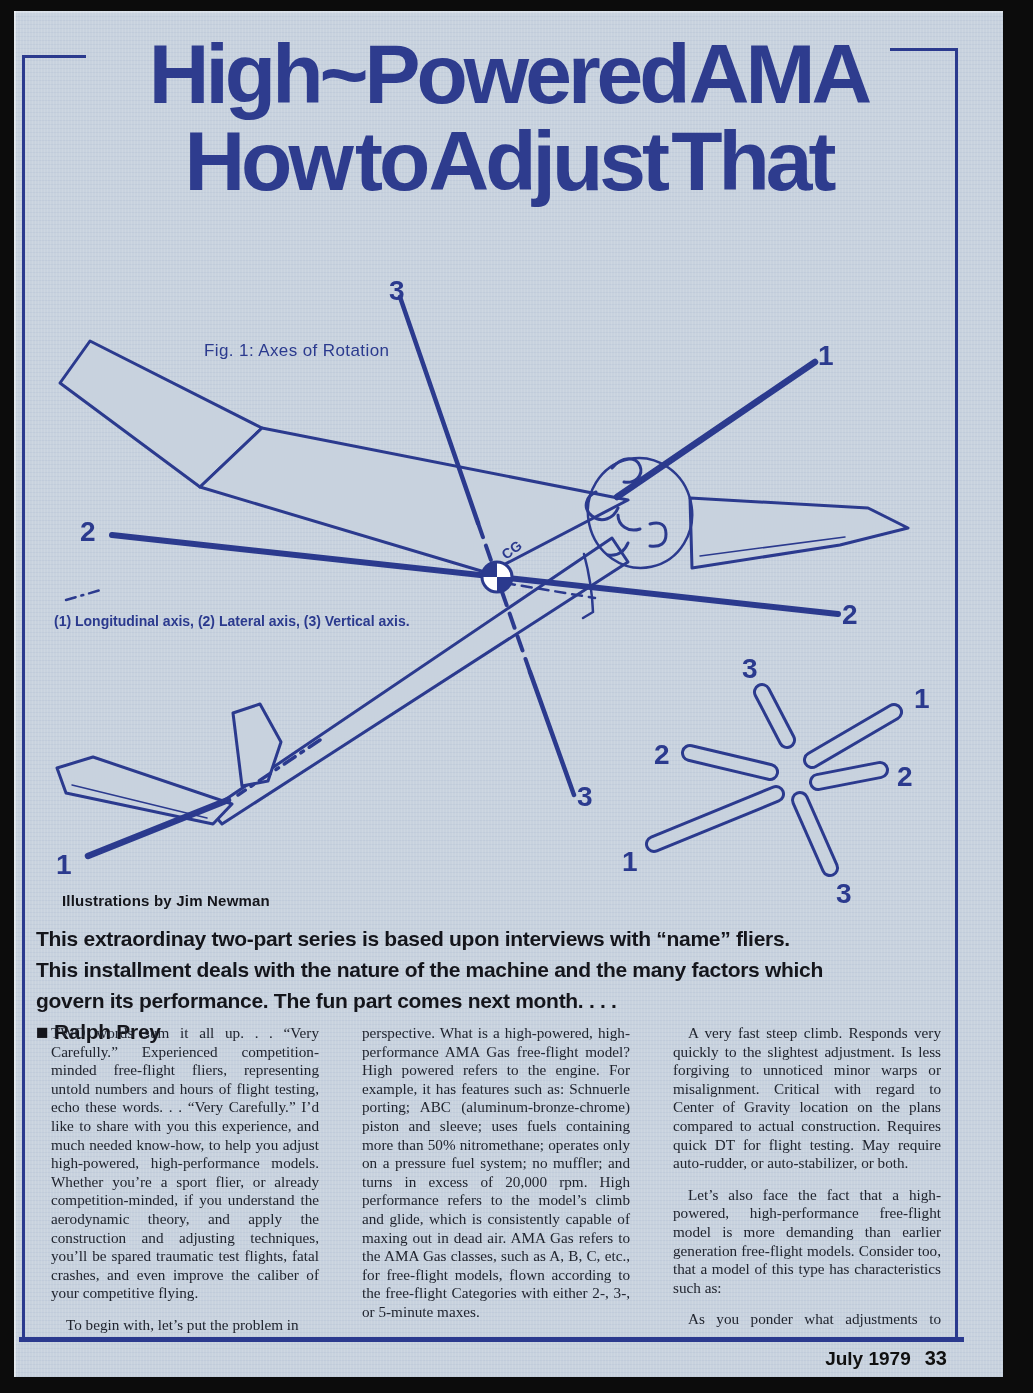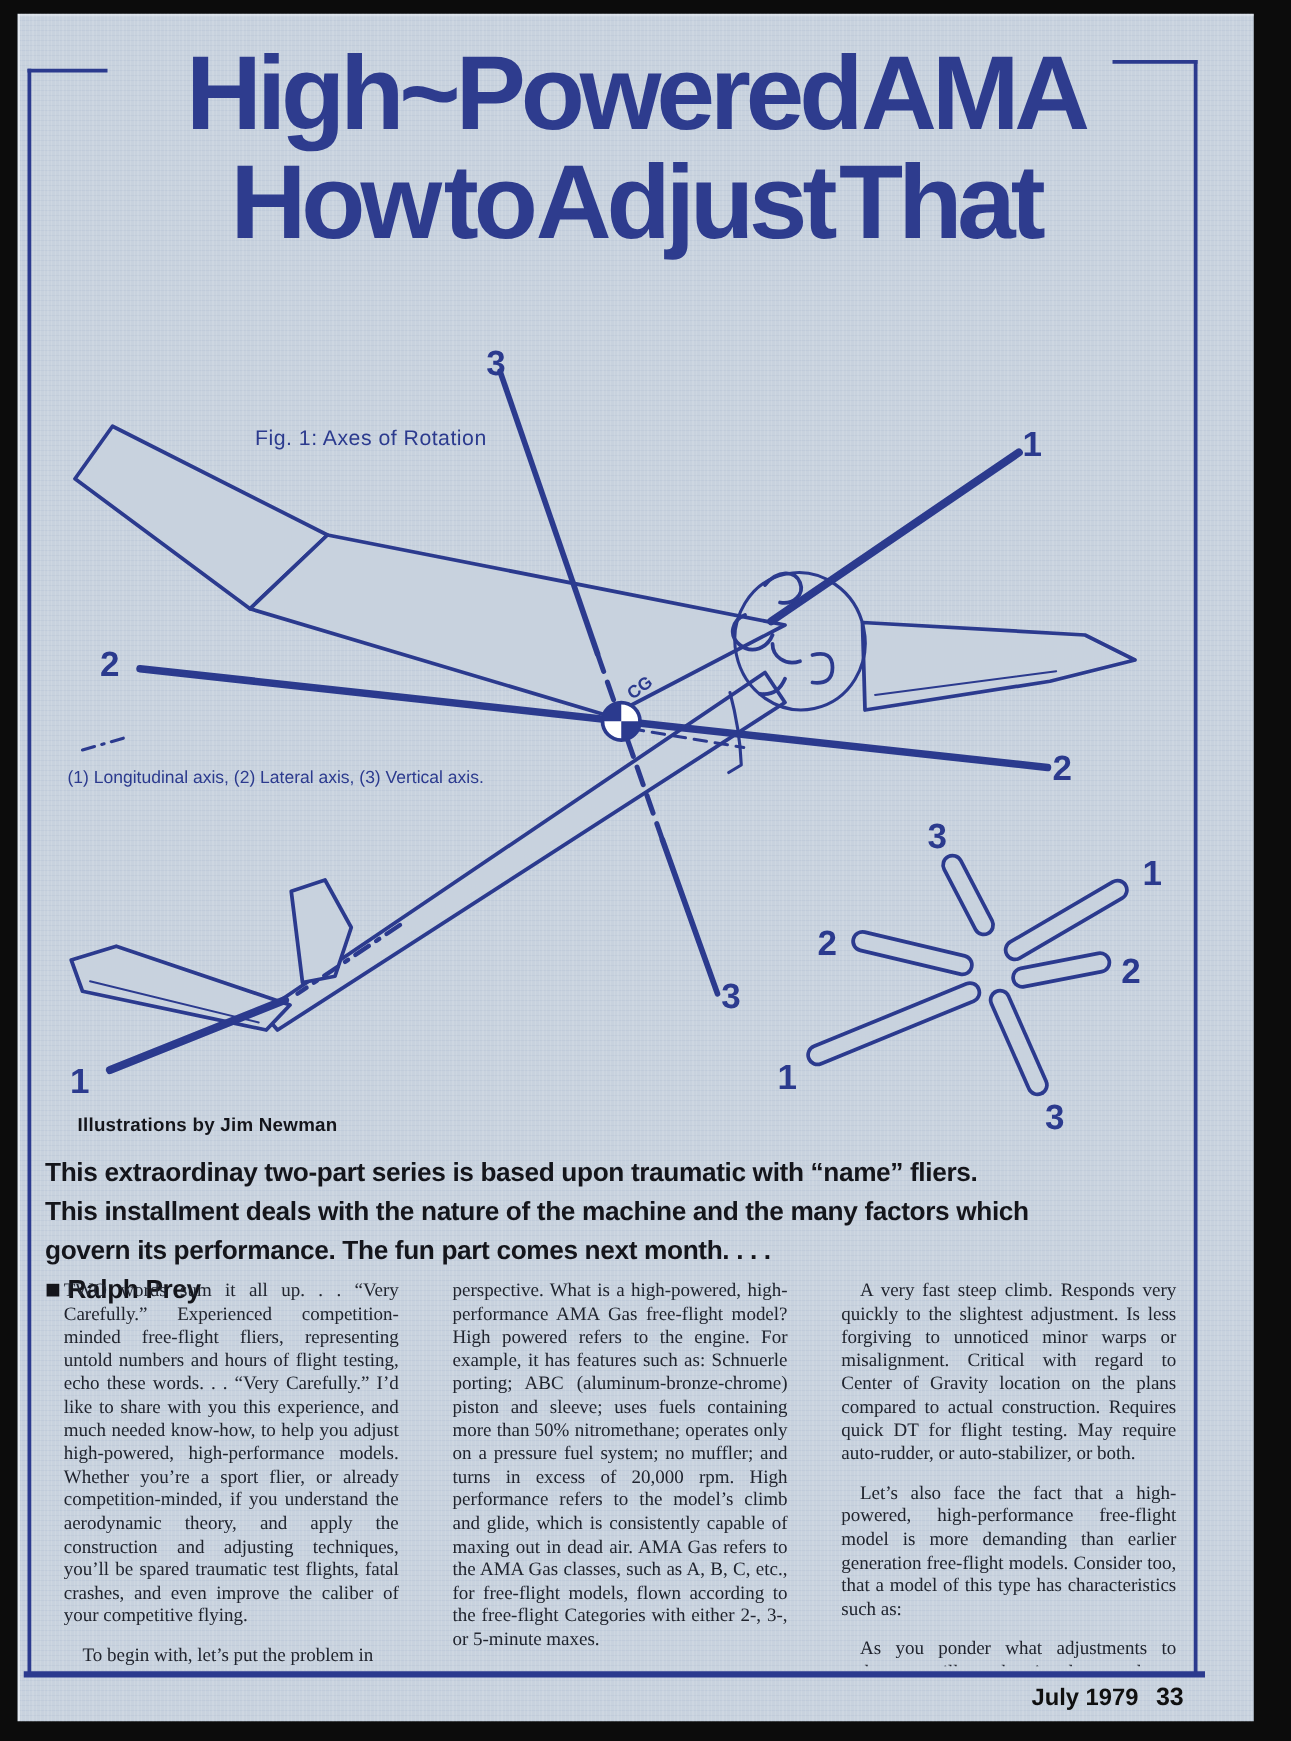--- a/index.html
+++ b/index.html
@@ -24,21 +24,21 @@
     text-align:center;color:#2e3c8e;
     font-weight:800;font-size:84px;line-height:87px;
     letter-spacing:-4px;word-spacing:-14px;
   }
   .fig-caption{
     position:absolute;left:190px;top:330px;
     color:#2b3a8e;font-weight:400;font-size:17px;letter-spacing:.4px;
   }
   .fig-legend{
     position:absolute;left:40px;top:602px;
-    color:#2b3a8e;font-weight:400;font-size:14px;
+    color:#2b3a8e;font-weight:700;font-size:14px;
   }
   .fig-credit{
     position:absolute;left:48px;top:881px;
     color:#14151b;font-weight:800;font-size:15px;letter-spacing:.2px;
   }
   .intro{
     position:absolute;left:22px;top:912px;width:930px;
     color:#14151b;font-weight:700;font-size:21px;line-height:31px;letter-spacing:-.3px;
   }
   .intro-line3{display:flex;justify-content:space-between;align-items:baseline;flex-direction:column;}
@@ -155,21 +155,21 @@
         </g>
       </g>
     </g>
   </svg>
 
   <div class="fig-caption">Fig. 1: Axes of Rotation</div>
   <div class="fig-legend">(1) Longitudinal axis, (2) Lateral axis, (3) Vertical axis.</div>
   <div class="fig-credit">Illustrations by Jim Newman</div>
 
   <div class="intro">
-    <div>This extraordinay two-part series is based upon traumatic with “name” fliers.</div>
+    <div>This extraordinay two-part series is based upon interviews with “name” fliers.</div>
     <div>This installment deals with the nature of the machine and the many factors which</div>
     <div class="intro-line3">
       <span>govern its performance. The fun part comes next month. . . .</span>
       <span class="intro-author">
         <span>■</span>
         <span>Ralph Prey</span>
       </span>
     </div>
   </div>
 

